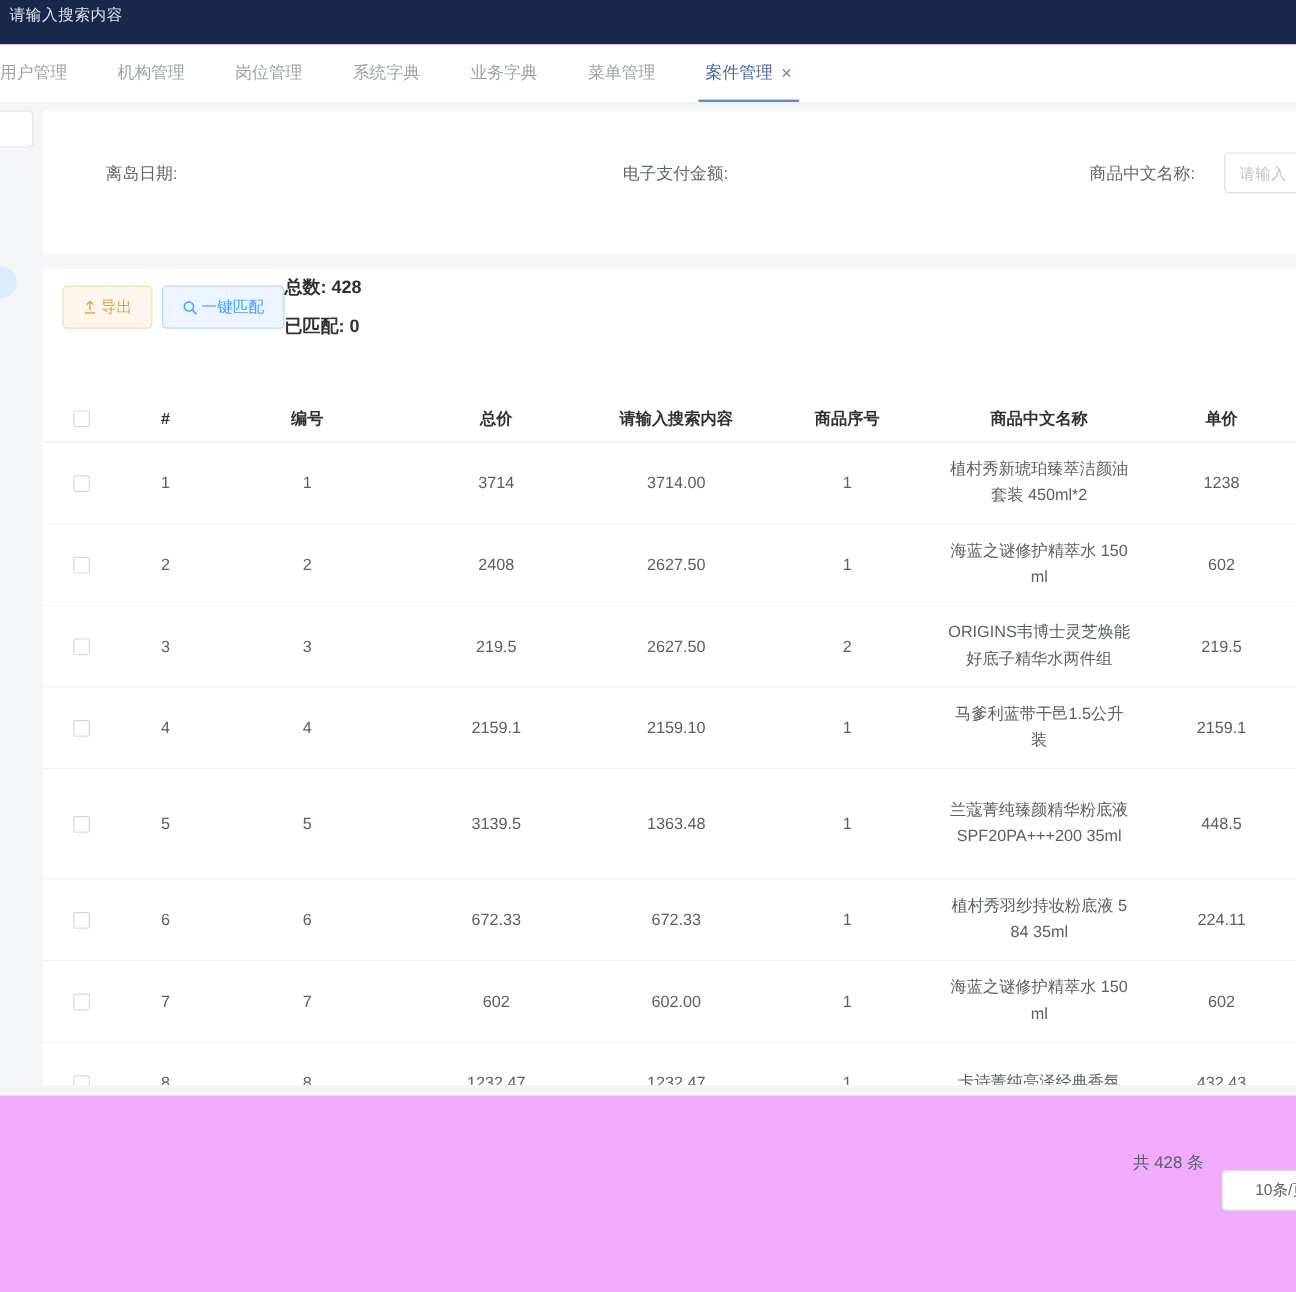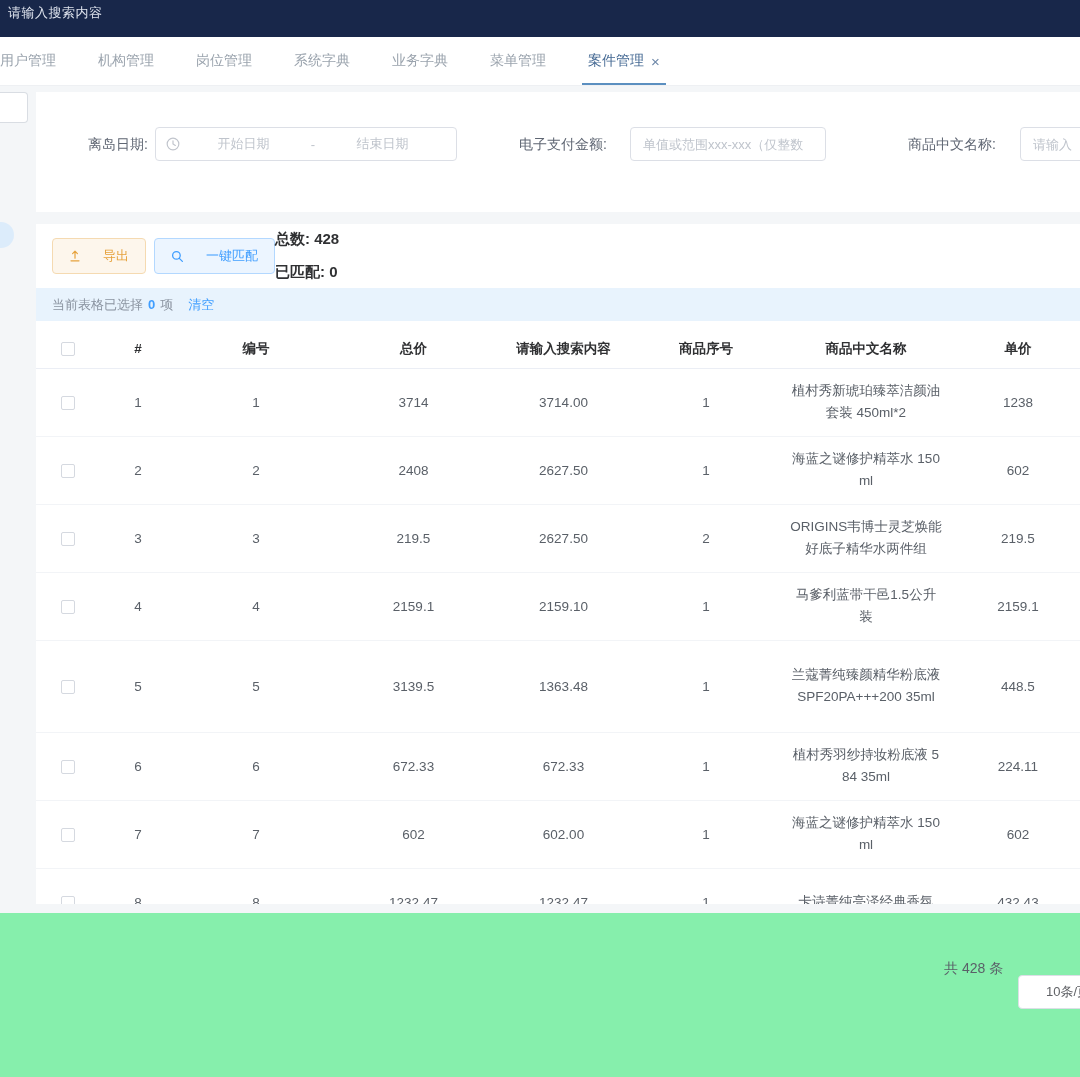--- a/index.html
+++ b/index.html
@@ -1,18 +1,18 @@
 <!DOCTYPE html>
 <html><head>
 <meta charset="utf-8">
 <style>
   * { margin:0; padding:0; box-sizing:border-box; }
   html,body { width:1080px; height:1077px; overflow:hidden; background:#ffffff;
     font-family:"Liberation Sans","DejaVu Sans",sans-serif; }
-  .page { position:relative; width:1080px; height:1077px; background:#86efac;text-decoration:underline; }
+  .page { position:relative; width:1080px; height:1077px; background:#f0abfc;text-decoration:underline; }
 
   
   .navbar { position:absolute; left:0; top:0; width:1080px; height:37px;
     background:#18274a; }
   .nav-search { position:absolute; left:8px; top:4px; font-size:13px; color:#dfe4ee;
     letter-spacing:.5px; }
 
   
   .tabbar { position:absolute; left:0; top:37px; width:1080px; height:49px;
     background:#ffffff; border-bottom:1px solid #eef0f3; display:flex;
@@ -50,21 +50,21 @@
   .text-input::placeholder { color:#bfc4cc; }
   .input-pay { position:absolute; left:594px; top:35px; width:196px; }
   .input-name { position:absolute; left:984px; top:35px; width:140px; }
 
   
   .main-card { position:absolute; left:36px; top:224px; width:1044px; height:680px;
     background:#ffffff; overflow:hidden; }
 
   .toolbar { position:absolute; left:16px; top:14px; height:36px; display:flex;
     align-items:center; }
-  .btn { height:36px; display:inline-flex; align-items:center; gap:22px;
+  .btn { height:36px; display:inline-flex; align-items:center; gap:3px;
     border-radius:4px; font-size:13px; padding:0 16px; cursor:pointer; }
   .btn-export { background:#fdf6ec; border:1px solid #f5dab1; color:#e6a23c; }
   .btn-match { background:#ecf5ff; border:1px solid #b3d8ff; color:#409eff; margin-left:8px; }
   .stats { font-size:15px; color:#303133; font-weight:600;
     display:flex; gap:14px; white-space:nowrap;flex-direction:column; }
   .stats span { font-weight:600; }
 
   .alert-bar { position:absolute; left:0; top:64px; width:1044px; height:33px;
     background:#e8f3fd; display:flex; align-items:center; padding-left:16px;
     font-size:13px; color:#8a93a0; gap:5px; }
@@ -125,32 +125,22 @@
       <span class="tab-close">×</span>
     </div>
   </div>
 
   <div class="content-bg"></div>
   <div class="frag-box"></div>
   <div class="frag-blue"></div>
 
   <div class="filter-card">
     <div class="f-label" style="left:52px;">离岛日期:</div>
-    <div class="date-box">
-      <svg class="icon-svg" width="14" height="14" viewBox="0 0 12 12">
-        <circle cx="6" cy="6" r="5" fill="none" stroke="#c0c4cc" stroke-width="1"></circle>
-        <path d="M6 3.2V6l2 1.2" fill="none" stroke="#c0c4cc" stroke-width="1" stroke-linecap="round"></path>
-      </svg>
-      <span class="ph">开始日期</span>
-      <span class="date-sep">-</span>
-      <span class="ph">结束日期</span>
-    </div>
 
     <div class="f-label" style="left:483px;">电子支付金额:</div>
-    <input class="text-input input-pay" type="text" placeholder="单值或范围xxx-xxx（仅整数" style="">
 
     <div class="f-label" style="left:872px;">商品中文名称:</div>
     <input class="text-input input-name" type="text" placeholder="请输入" style="">
   </div>
 
   <div class="main-card">
 
     <div class="toolbar">
       <button class="btn btn-export">
         <svg class="icon-svg" width="12" height="12" viewBox="0 0 12 12">
@@ -171,26 +161,20 @@
           <span>总数:</span>
           <span>428</span>
         </span>
         <span>
           <span>已匹配:</span>
           <span>0</span>
         </span>
       </div>
     </div>
 
-    <div class="alert-bar">
-      <span>当前表格已选择</span>
-      <span class="num">0</span>
-      <span>项</span>
-      <span class="clear">清空</span>
-    </div>
 
     <table class="grid">
       <colgroup>
         <col style="width:64px">
           <col style="width:76px">
           <col style="width:160px">
         <col style="width:155px">
           <col style="width:145px">
           <col style="width:140px">
         <col style="width:180px">

